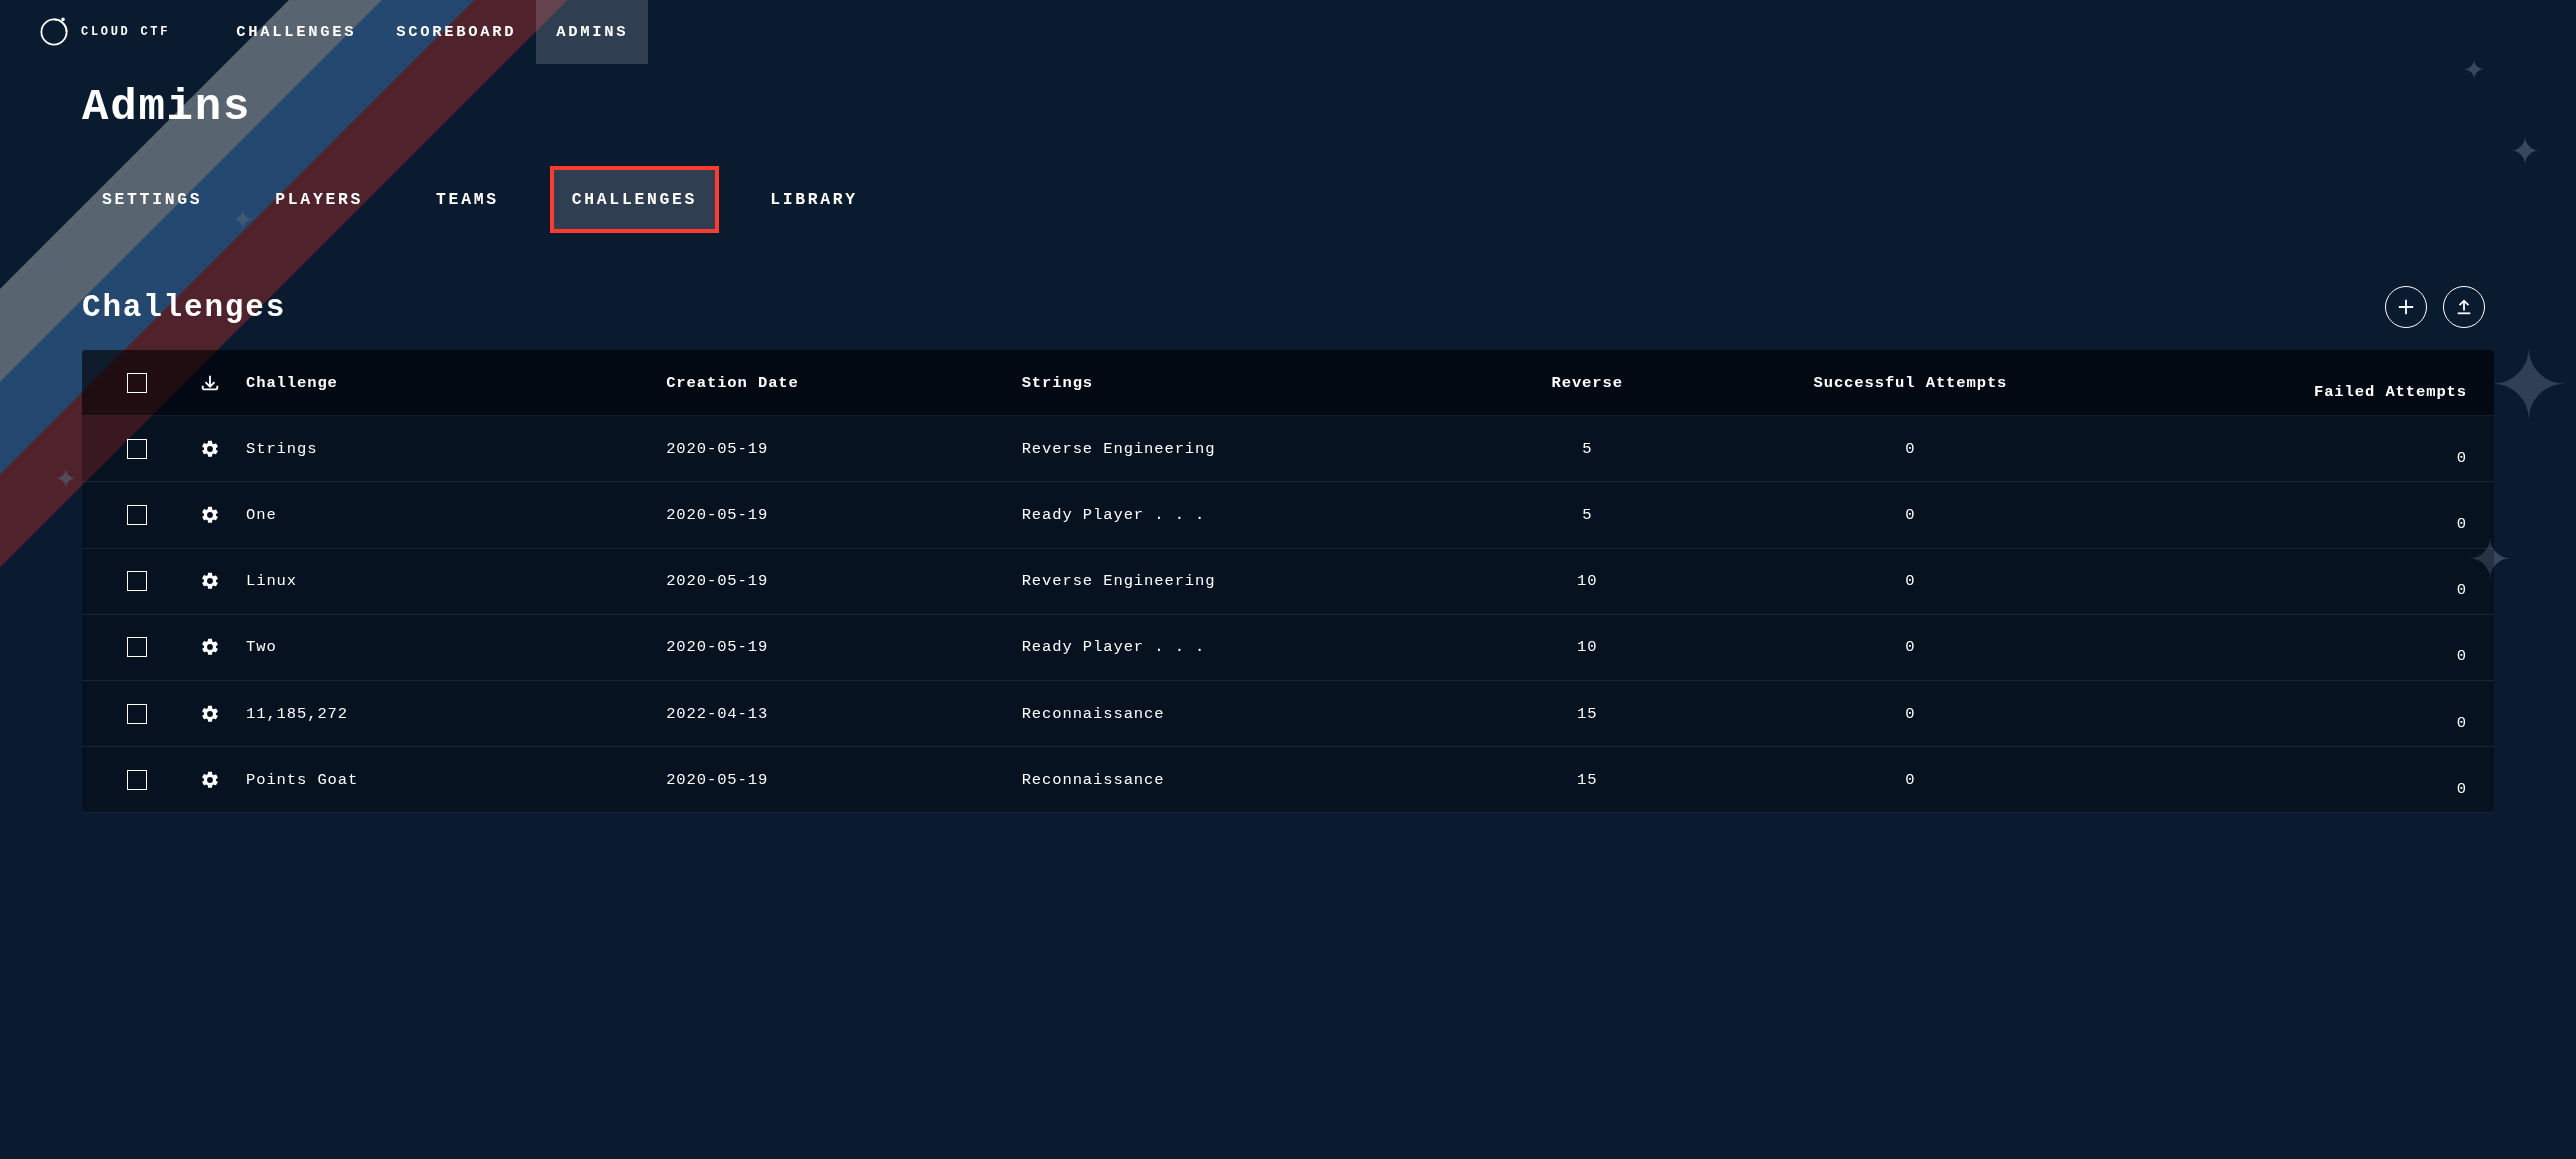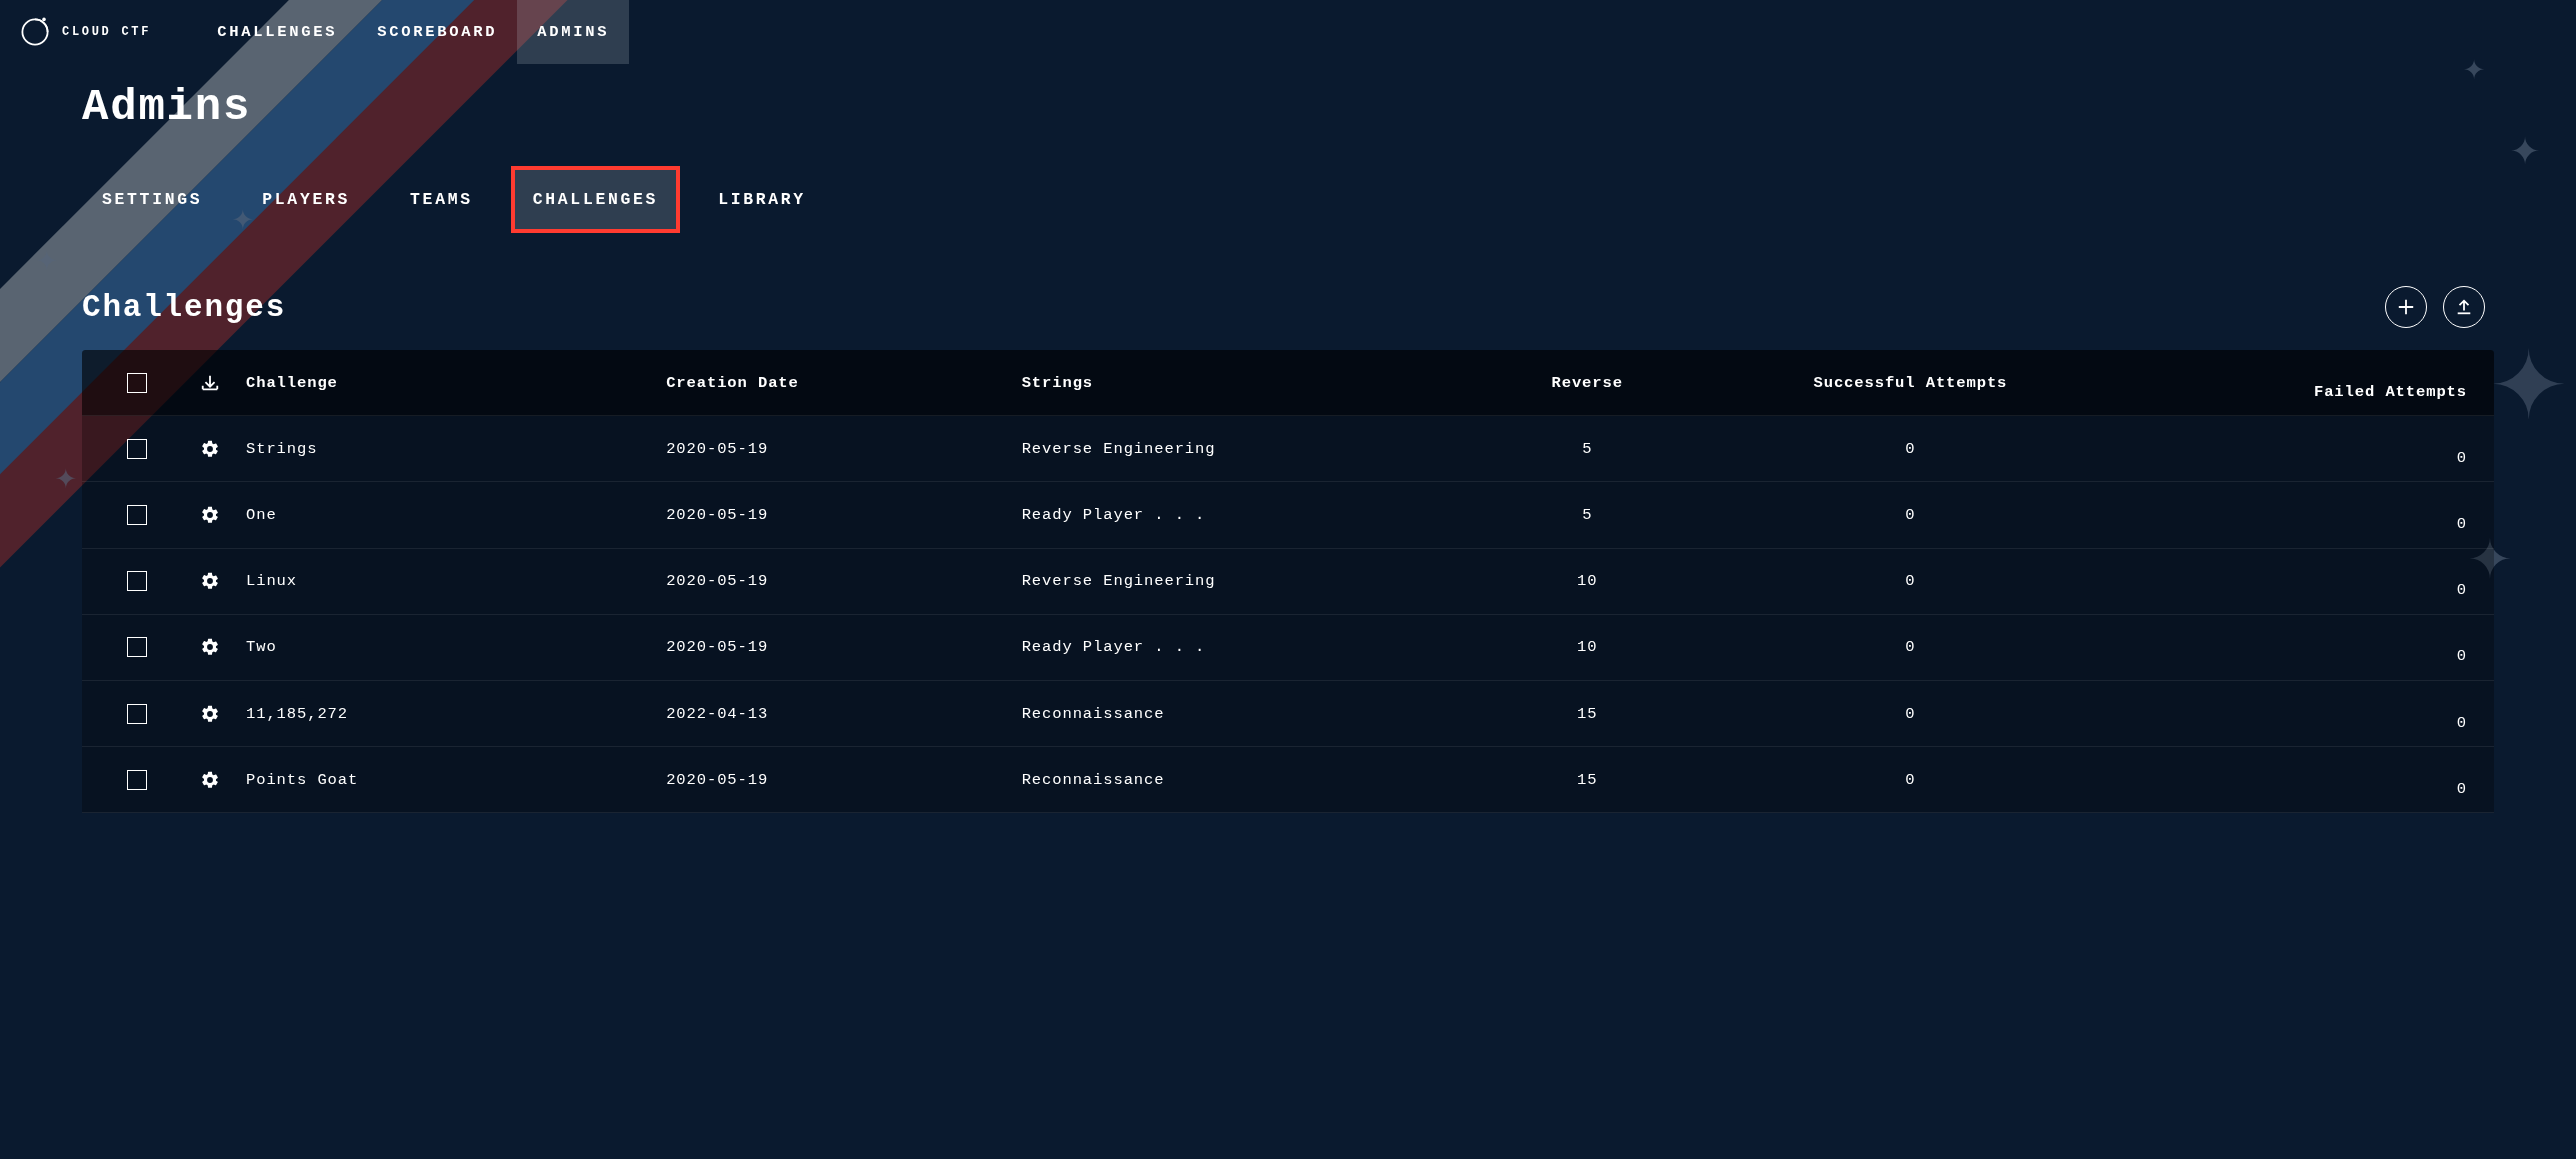--- a/index.html
+++ b/index.html
@@ -41,21 +41,21 @@
     position: relative;
     z-index: 2;
     padding: 0 0 36px 0;
   }
 
   
   .topbar {
     display: flex;
     align-items: center;
     height: 64px;
-    padding: 0 17px;
+    padding: 0 36px;
   }
   .logo {
     display: flex; align-items: center; gap: 9px;
     margin-right: 46px;
   }
   .logo svg { display:block; }
   .logo-text {
     font-family: 'Courier New', monospace;
     font-size: 12px;
     letter-spacing: 2.7px;
@@ -82,21 +82,21 @@
   h1.page-title {
     font-size: 44px;
     font-weight: bold;
     letter-spacing: 1.8px;
     margin-bottom: 36px;
   }
 
   
   .subtabs {
     display: flex;
-    gap: 20px;
+    gap: 33px;
     margin-bottom: 55px;
   }
   .subtab {
     padding: 22px 20px;
     font-size: 16.4px;
     letter-spacing: 2.7px;
     font-weight: bold;
     cursor: pointer;
     position: relative;
   }

